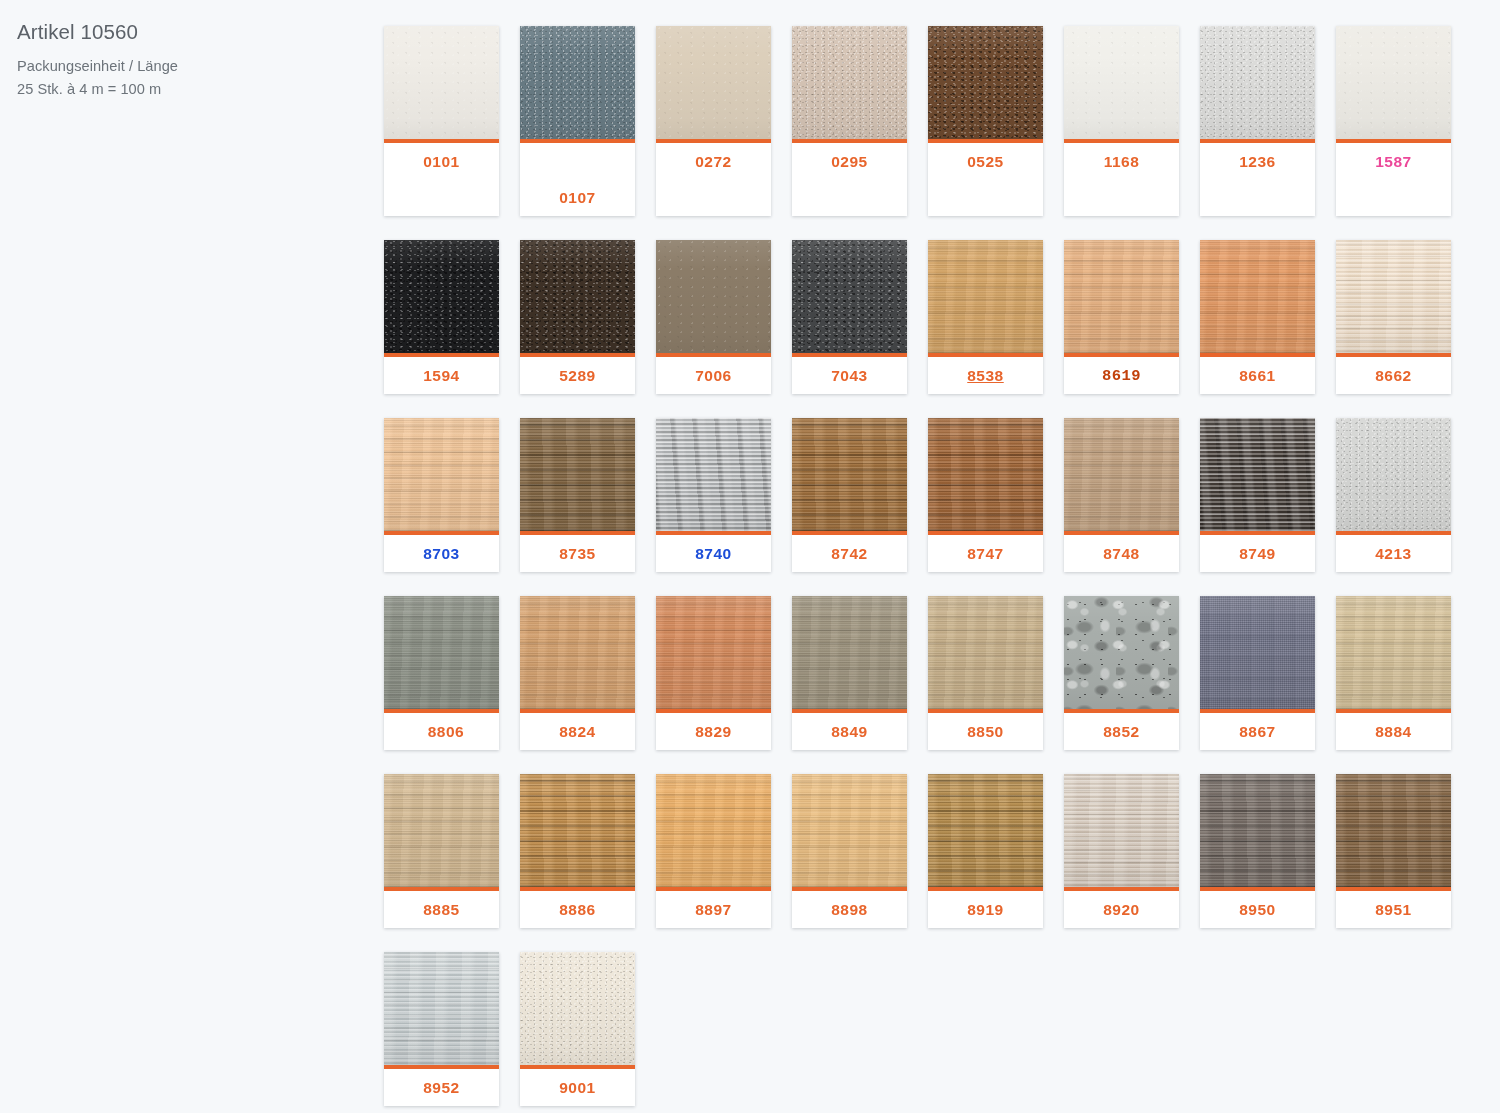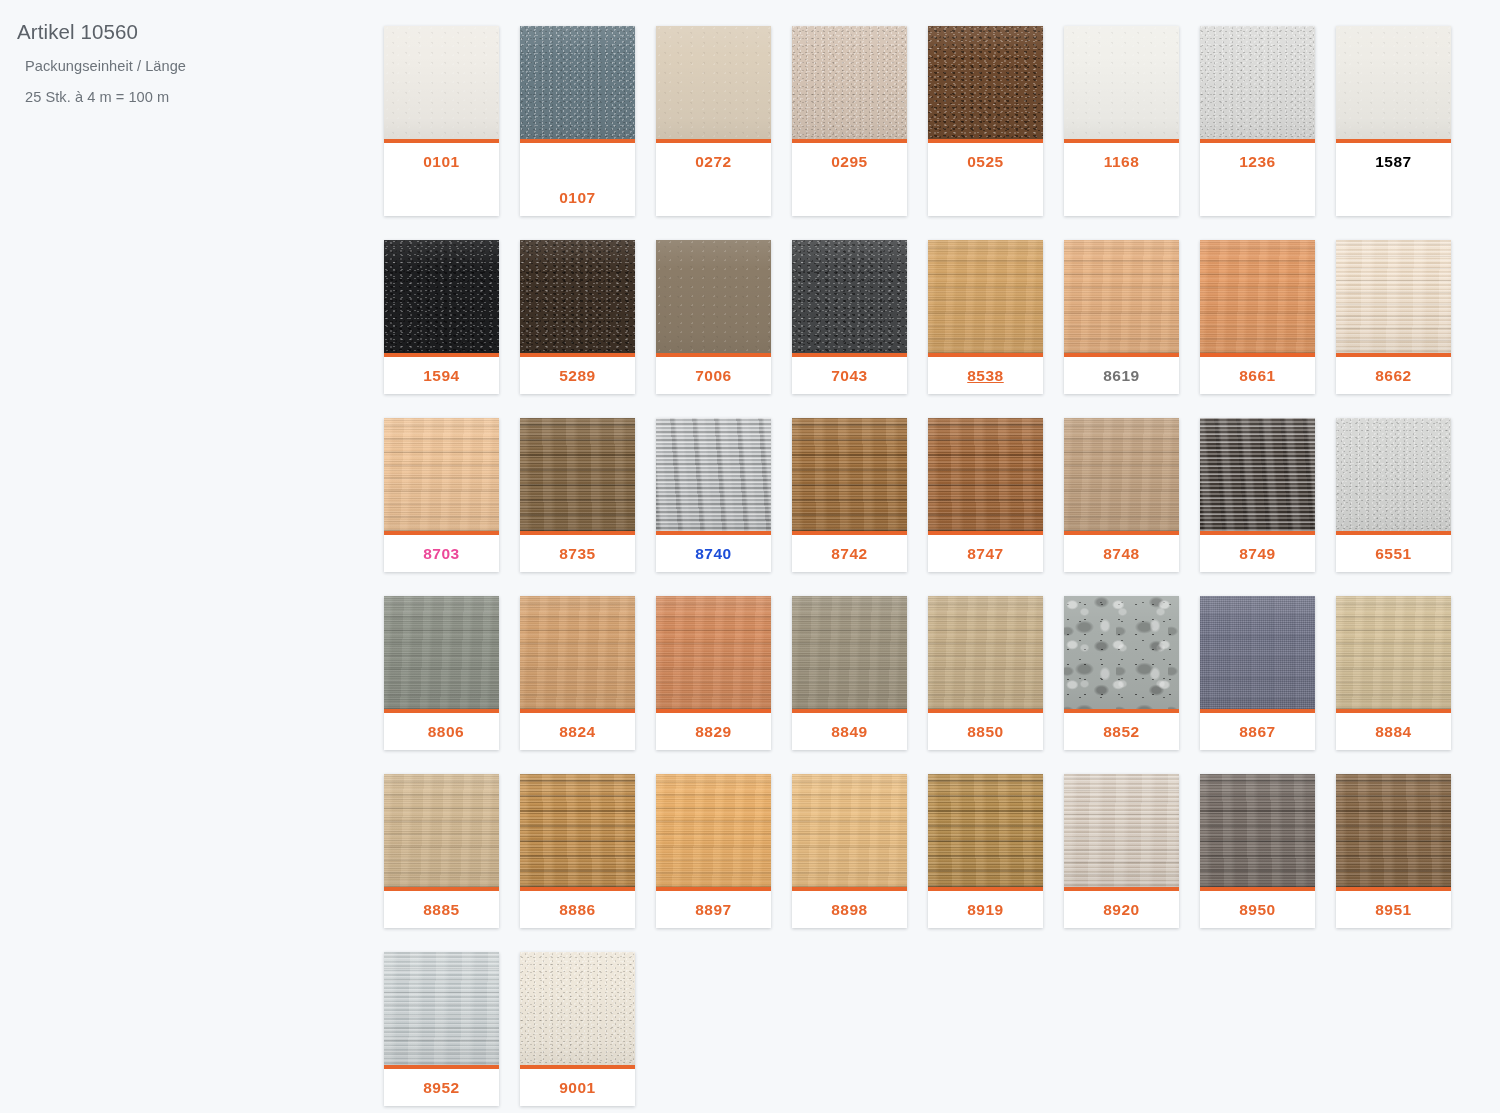--- a/index.html
+++ b/index.html
@@ -40,21 +40,21 @@
     letter-spacing: .1px;
     line-height: 1.35;
     margin: 0 0 9px 0;
   }
 
   .meta-line {
     font-size: 14.6px;
     color: #6c737a;
     line-height: 1.62;
     letter-spacing: .05px;
-    margin: 8px;
+    margin: 0;
   }
 
   
   .grid-area {
     flex: 1 1 auto;
     padding: 26px 0 0 0;
   }
 
   .swatch-grid {
     display: grid;
@@ -302,21 +302,21 @@
           </div>
           <div class="swatch-rule" style="background: rgb(232, 101, 44);"></div>
           <div class="swatch-label" style="color: rgb(232, 101, 44);">1236</div>
         </div>
         <div class="swatch-card">
           <div class="swatch-chip" style="background-color: rgb(238, 236, 230);">
             <div class="tex tex-smooth"></div>
             <div class="chip-shade"></div>
           </div>
           <div class="swatch-rule" style="background: rgb(232, 101, 44);"></div>
-          <div class="swatch-label" style="color: #000000;">1587</div>
+          <div class="swatch-label" style="color: #ec4899;">1587</div>
         </div>
         <div class="swatch-card">
           <div class="swatch-chip" style="background-color: rgb(29, 30, 32);">
             <div class="tex tex-leather-coarse"></div>
             <div class="chip-shade"></div>
           </div>
           <div class="swatch-rule" style="background: rgb(232, 101, 44);"></div>
           <div class="swatch-label" style="color: rgb(232, 101, 44);">1594</div>
         </div>
         <div class="swatch-card">
@@ -350,21 +350,21 @@
           </div>
           <div class="swatch-rule" style="background: rgb(232, 101, 44);"></div>
           <div class="swatch-label" style="color: rgb(232, 101, 44); text-decoration: underline;">8538</div>
         </div>
         <div class="swatch-card">
           <div class="swatch-chip" style="background-color: rgb(234, 180, 131);">
             <div class="tex tex-wood"></div>
             <div class="chip-shade"></div>
           </div>
           <div class="swatch-rule" style="background: rgb(232, 101, 44);"></div>
-          <div class="swatch-label" style="color: #737373;">8619</div>
+          <div class="swatch-label" style="color: #c2410c; font-family: Liberation Mono, monospace;">8619</div>
         </div>
         <div class="swatch-card">
           <div class="swatch-chip" style="background-color: rgb(231, 156, 101);">
             <div class="tex tex-wood"></div>
             <div class="chip-shade"></div>
           </div>
           <div class="swatch-rule" style="background: rgb(232, 101, 44);"></div>
           <div class="swatch-label" style="color: rgb(232, 101, 44);">8661</div>
         </div>
         <div class="swatch-card">
@@ -374,21 +374,21 @@
           </div>
           <div class="swatch-rule" style="background: rgb(232, 101, 44);"></div>
           <div class="swatch-label" style="color: rgb(232, 101, 44);">8662</div>
         </div>
         <div class="swatch-card">
           <div class="swatch-chip" style="background-color: rgb(243, 199, 154);">
             <div class="tex tex-wood"></div>
             <div class="chip-shade"></div>
           </div>
           <div class="swatch-rule" style="background: rgb(232, 101, 44);"></div>
-          <div class="swatch-label" style="color: #ec4899;">8703</div>
+          <div class="swatch-label" style="color: #1d4ed8;">8703</div>
         </div>
         <div class="swatch-card">
           <div class="swatch-chip" style="background-color: rgb(138, 108, 71);">
             <div class="tex tex-wood-strong"></div>
             <div class="chip-shade"></div>
           </div>
           <div class="swatch-rule" style="background: rgb(232, 101, 44);"></div>
           <div class="swatch-label" style="color: rgb(232, 101, 44);">8735</div>
         </div>
         <div class="swatch-card">
@@ -430,21 +430,21 @@
           </div>
           <div class="swatch-rule" style="background: rgb(232, 101, 44);"></div>
           <div class="swatch-label" style="color: rgb(232, 101, 44);">8749</div>
         </div>
         <div class="swatch-card">
           <div class="swatch-chip" style="background-color: rgb(213, 214, 212);">
             <div class="tex tex-leather"></div>
             <div class="chip-shade"></div>
           </div>
           <div class="swatch-rule" style="background: rgb(232, 101, 44);"></div>
-          <div class="swatch-label" style="color: rgb(232, 101, 44);">6551</div>
+          <div class="swatch-label" style="color: rgb(232, 101, 44);">4213</div>
         </div>
         <div class="swatch-card">
           <div class="swatch-chip" style="background-color: rgb(141, 146, 135);">
             <div class="tex tex-wood"></div>
             <div class="chip-shade"></div>
           </div>
           <div class="swatch-rule" style="background: rgb(232, 101, 44);"></div>
           <div class="swatch-label" style="color: rgb(232, 101, 44); margin-left: 9px;">8806</div>
         </div>
         <div class="swatch-card">

